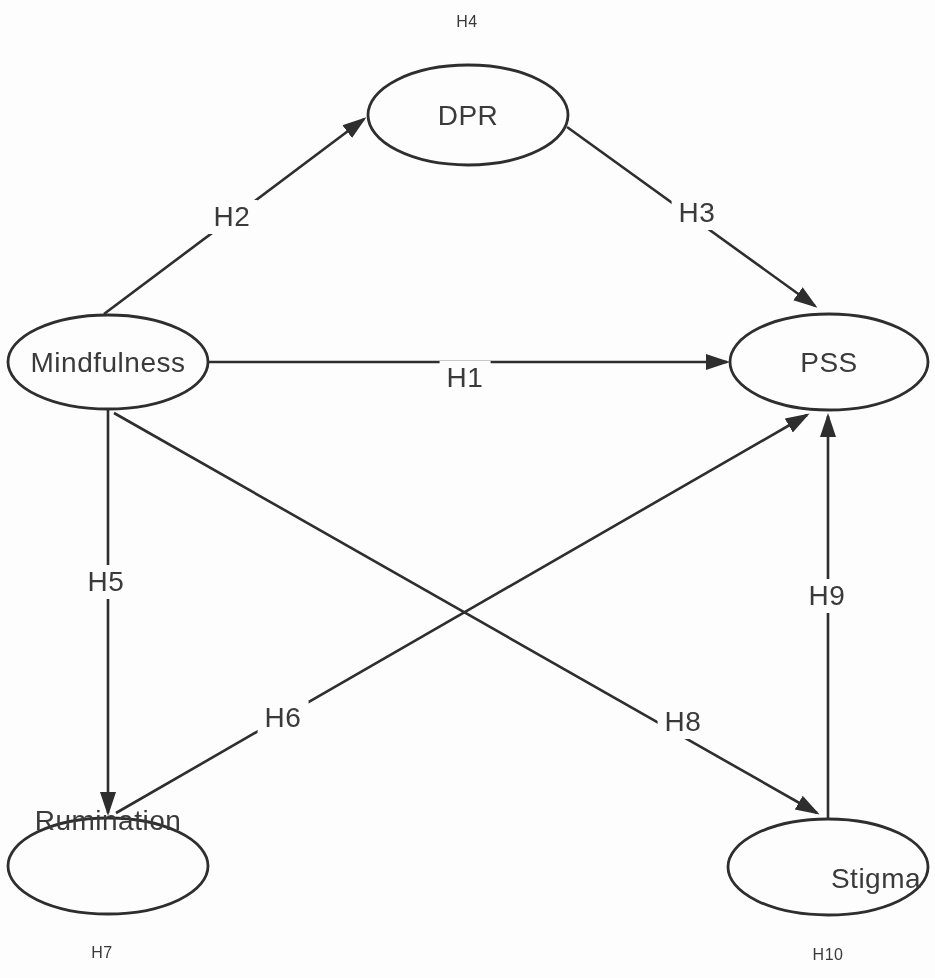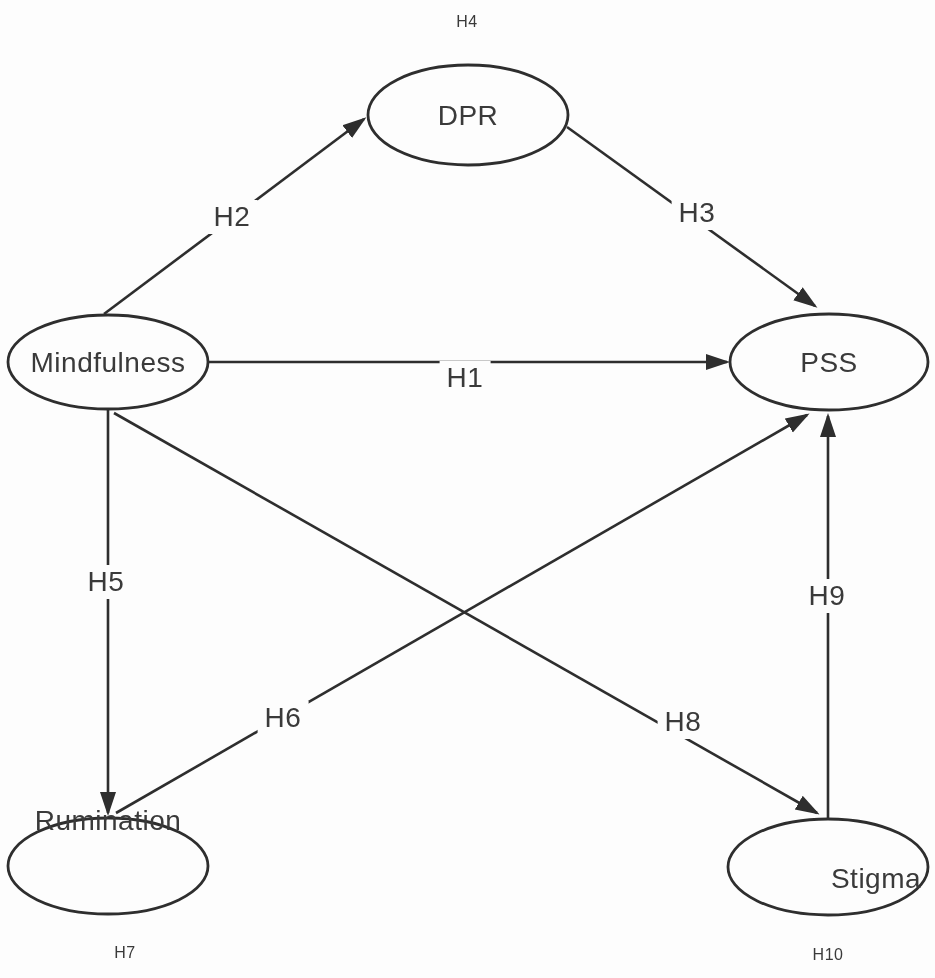--- a/index.html
+++ b/index.html
@@ -77,16 +77,16 @@
 
   <div class="lbl edge-lbl" style="left:465px; top:378px;">H1</div>
   <div class="lbl edge-lbl" style="left:232px; top:217px;">H2</div>
   <div class="lbl edge-lbl" style="left:697px; top:213px;text-align:right;">H3</div>
   <div class="lbl edge-lbl" style="left:106px; top:582px;">H5</div>
   <div class="lbl edge-lbl" style="left:283px; top:718px;text-align:center;">H6</div>
   <div class="lbl edge-lbl" style="left:683px; top:722px;">H8</div>
   <div class="lbl edge-lbl" style="left:827px; top:596px;">H9</div>
 
   <div class="lbl annot-lbl" style="left:467px; top:22px;">H4</div>
-  <div class="lbl annot-lbl" style="left:125px; top:953px;">H7</div>
+  <div class="lbl annot-lbl" style="left:102px; top:953px;">H7</div>
   <div class="lbl annot-lbl" style="left:828px; top:955px;text-align:center;">H10</div>
 
 </div>
 
 </body></html>

